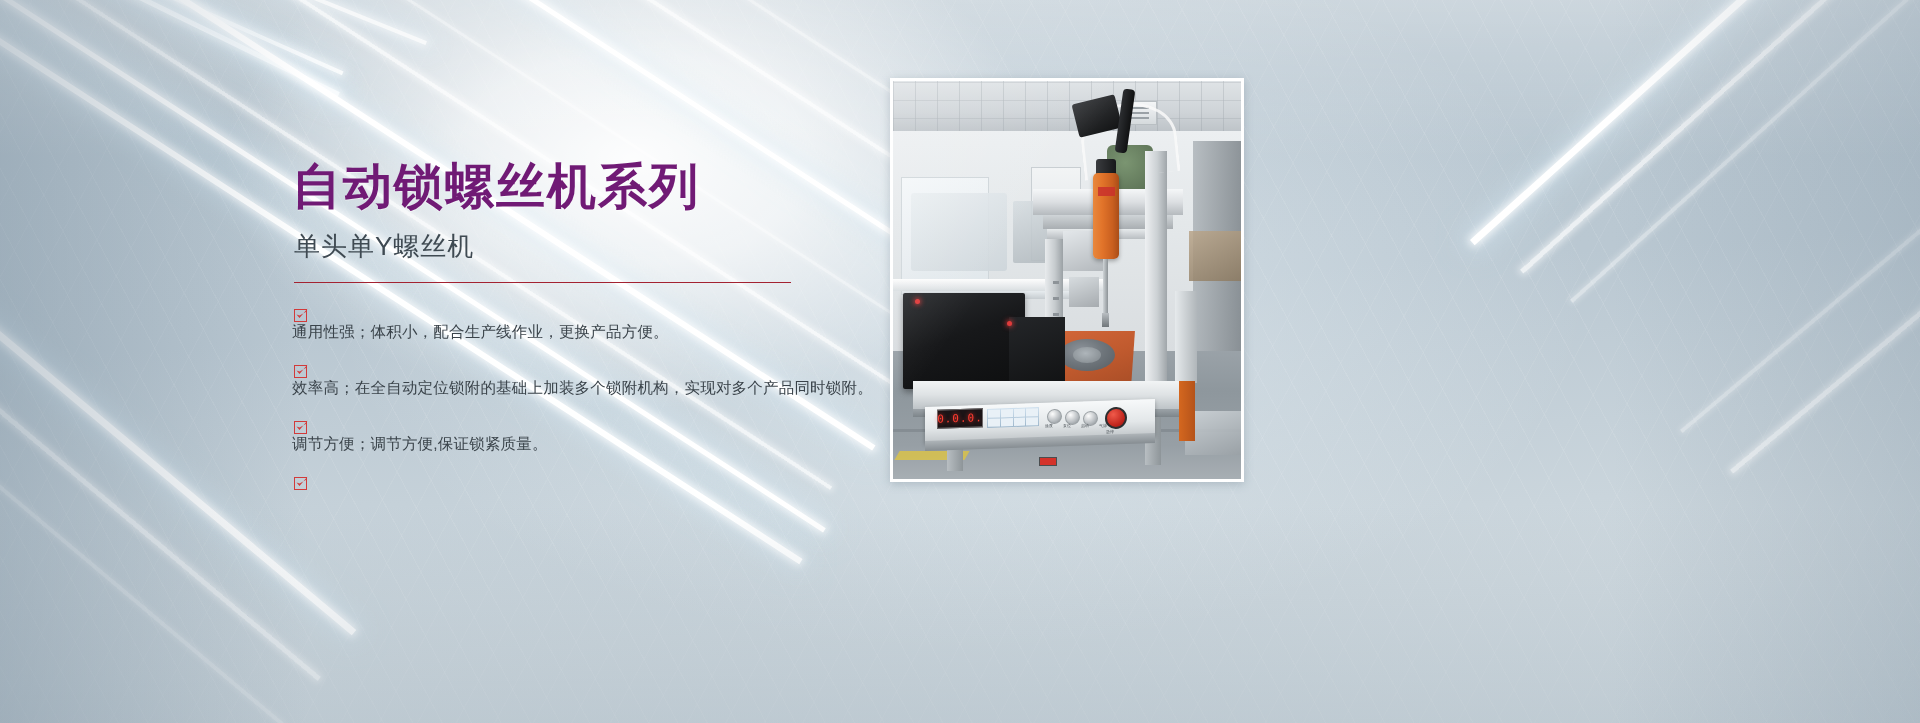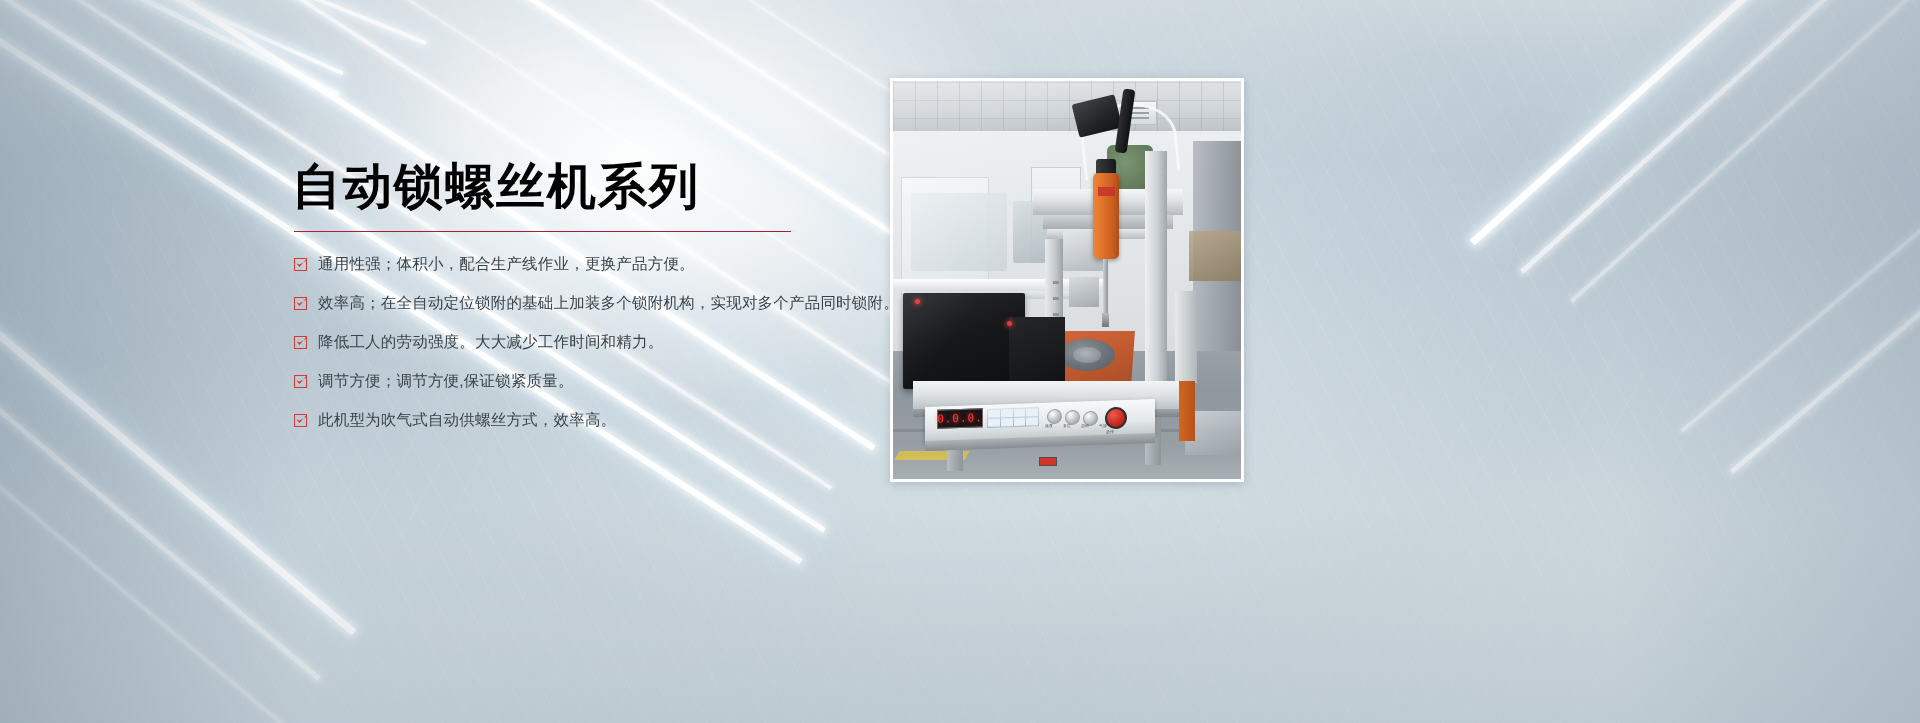--- a/index.html
+++ b/index.html
@@ -38,33 +38,33 @@
   .streak.soft{background:rgba(255,255,255,.72);box-shadow:0 0 7px 2px rgba(255,255,255,.55);}
   .streak.dim{background:rgba(255,255,255,.45);box-shadow:0 0 6px 1px rgba(255,255,255,.35);}
 
   
   .bar{position:absolute;background:#ffffff;
        box-shadow:0 0 8px 2px rgba(255,255,255,.8),0 0 22px 6px rgba(205,228,242,.5);}
 
   
   .content{position:absolute;left:292px;top:160px;width:600px;}
   .title{
-    font-size:49px;font-weight:bold;color:#000000;letter-spacing:2px;
+    font-size:49px;font-weight:bold;color:#701a75;letter-spacing:2px;
     line-height:1.08;margin:0;white-space:nowrap;
     text-shadow:0 1px 0 rgba(255,255,255,.45);
   }
   .subtitle{
     font-size:26px;color:#3f4a52;font-weight:normal;letter-spacing:1px;
     margin:16px 0 0 2px;white-space:nowrap;
   }
   .divider{
     width:497px;height:1px;background:#a32231;margin:18px 0 0 2px;
   }
   .bullets{list-style:none;margin:22px 0 0 0;padding:0;}
-  .bullet{display:flex;align-items:flex-start;margin:0 0 18px 0;}
+  .bullet{display:flex;align-items:flex-start;margin:0 0 18px 0;flex-direction:column;}
   .chk{
     flex:0 0 auto;width:13px;height:13px;margin:4px 11px 0 2px;position:relative;
     border:1px solid #d23a3a;box-sizing:border-box;
   }
   .chk svg{position:absolute;left:-1px;top:-3px;}
   .btext{
     font-size:15.5px;color:#3a434a;line-height:1.35;white-space:nowrap;
     letter-spacing:.2px;
   }
 
@@ -239,20 +239,21 @@
   <div class="streak soft" style="left:1520px;top:270px;width:600px;height:5px;transform:rotate(-42deg);"></div>
   <div class="streak dim" style="left:1570px;top:300px;width:580px;height:4px;transform:rotate(-42deg);"></div>
 
   <div class="streak dim" style="left:1680px;top:430px;width:420px;height:4px;transform:rotate(-40deg);"></div>
   <div class="streak soft" style="left:1730px;top:470px;width:400px;height:5px;transform:rotate(-40deg);"></div>
 
   <div class="bg-vignette"></div>
 
   <div class="content">
     <h1 class="title">自动锁螺丝机系列</h1>
+    <h2 class="subtitle">单头单Y螺丝机</h2>
     <div class="divider"></div>
 
     <ul class="bullets">
       <li class="bullet">
         <span class="chk">
           <svg width="16" height="16" viewBox="0 0 16 16">
               <path d="M2.5 7.5 L5.5 11 L13.5 1.5 L11.8 5 L5.6 8.6 Z" fill="#d23a3a"></path>
             </svg>
         </span>
         <span class="btext">通用性强；体积小，配合生产线作业，更换产品方便。</span>
@@ -264,37 +265,28 @@
             </svg>
         </span>
         <span class="btext">效率高；在全自动定位锁附的基础上加装多个锁附机构，实现对多个产品同时锁附。</span>
       </li>
       <li class="bullet">
         <span class="chk">
           <svg width="16" height="16" viewBox="0 0 16 16">
               <path d="M2.5 7.5 L5.5 11 L13.5 1.5 L11.8 5 L5.6 8.6 Z" fill="#d23a3a"></path>
             </svg>
         </span>
-        <span class="btext">降低工人的劳动强度。大大减少工作时间和精力。</span>
-      </li>
-      <li class="bullet">
-        <span class="chk">
-          <svg width="16" height="16" viewBox="0 0 16 16">
-              <path d="M2.5 7.5 L5.5 11 L13.5 1.5 L11.8 5 L5.6 8.6 Z" fill="#d23a3a"></path>
-            </svg>
-        </span>
         <span class="btext">调节方便；调节方便,保证锁紧质量。</span>
       </li>
       <li class="bullet">
         <span class="chk">
           <svg width="16" height="16" viewBox="0 0 16 16">
               <path d="M2.5 7.5 L5.5 11 L13.5 1.5 L11.8 5 L5.6 8.6 Z" fill="#d23a3a"></path>
             </svg>
         </span>
-        <span class="btext">此机型为吹气式自动供螺丝方式，效率高。</span>
       </li>
     </ul>
   </div>
 
   <div class="photo-frame">
     <div class="photo">
       <div class="ph-ceiling"></div>
       <div class="ph-wall"></div>
       <div class="ph-window"></div>
       <div class="ph-door"></div>

